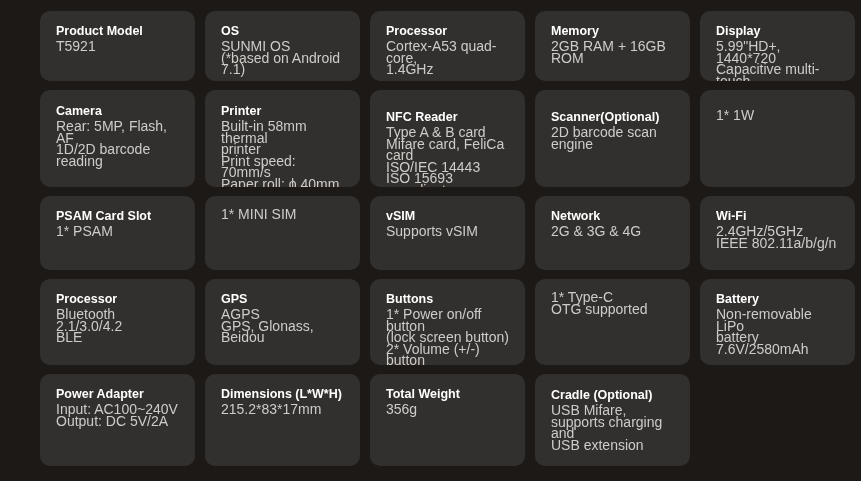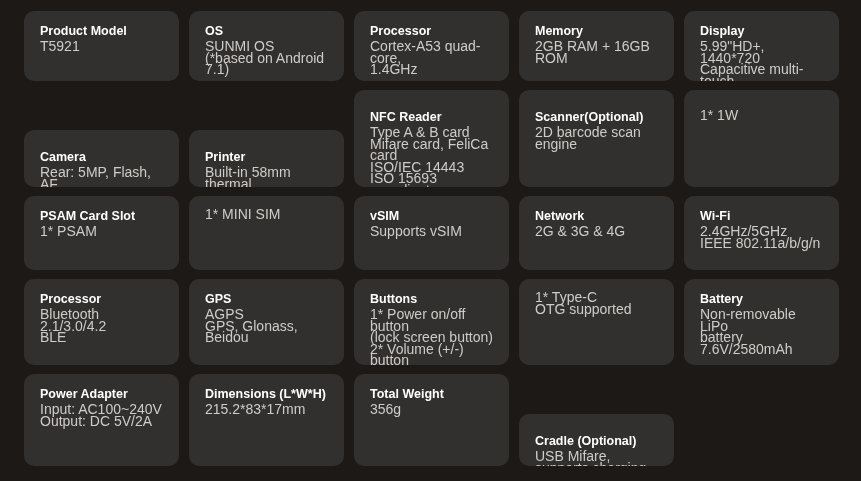--- a/index.html
+++ b/index.html
@@ -3,21 +3,21 @@
 <meta charset="utf-8">
 <style>
   html, body { margin:0; padding:0; }
   body {
     width:861px; height:481px; overflow:hidden;
     background:#1c1917;
     font-family:"Liberation Sans", "DejaVu Sans", sans-serif;
     position:relative;
   }
   .grid {
-    position:absolute; left:24px; top:11px;
+    position:absolute; left:40px; top:11px;
     display:grid;
     grid-template-columns: 155px 155px 155px 155px 155px;
     grid-template-rows: 70px 97px 74px 86px 92px;
     column-gap:10px;
     row-gap:9px;
   }
   .card {
     background:#32302e;
     border-radius:10px;
     padding:13px 14px 0 16px;
@@ -31,21 +31,21 @@
     line-height:15px;
     margin-bottom:2px;
     white-space:nowrap;
   }
   .value {
     color:#cfcbc8;
     font-size:14px;
     line-height:11.5px;
     white-space:pre-line;
   }
-  .card.shift1 { padding-top:20px;margin-top:40px; }
+  .card.shift1 { padding-top:14px; }
   .card.shift2 { padding-top:20px; }
 </style>
 </head>
 <body>
 
 <div class="grid">
 
   <div class="card">
     <div class="title">Product Model</div>
     <div class="value">T5921</div>

